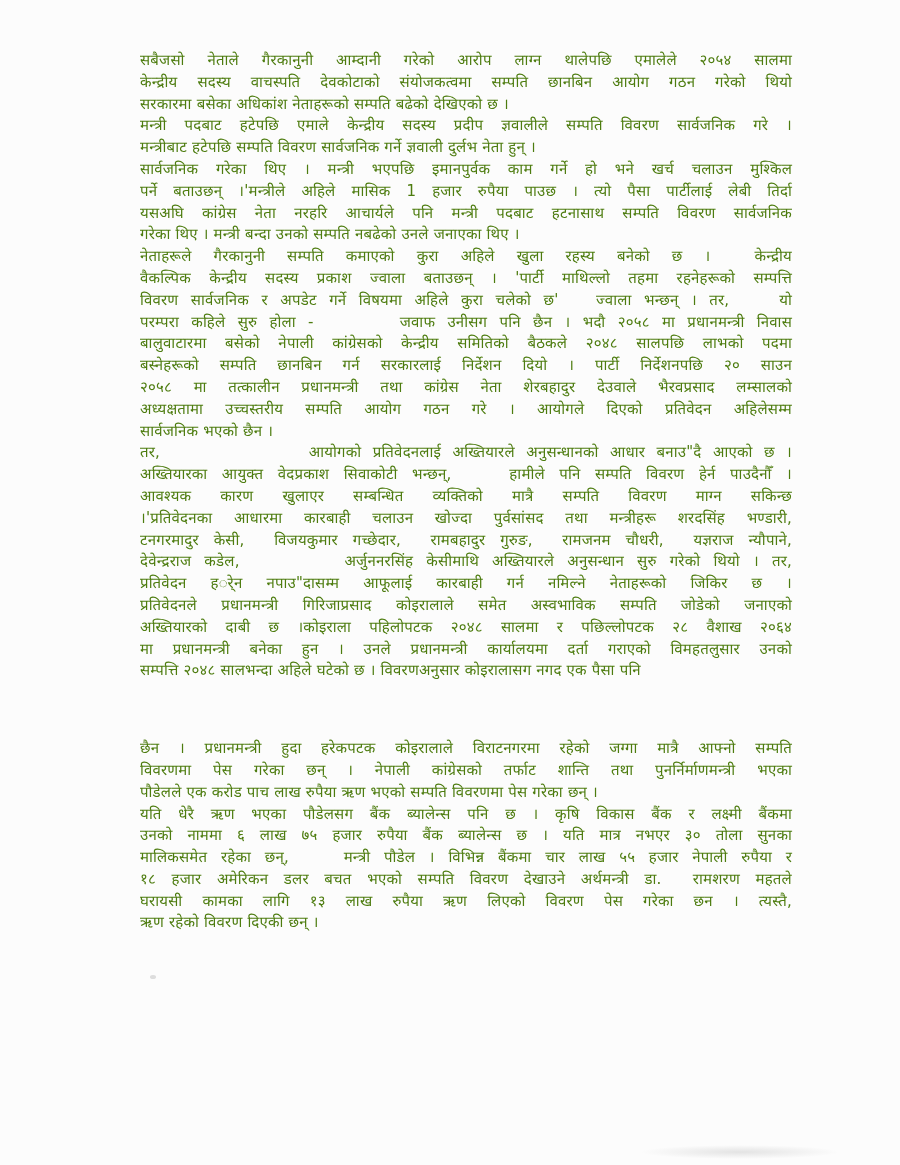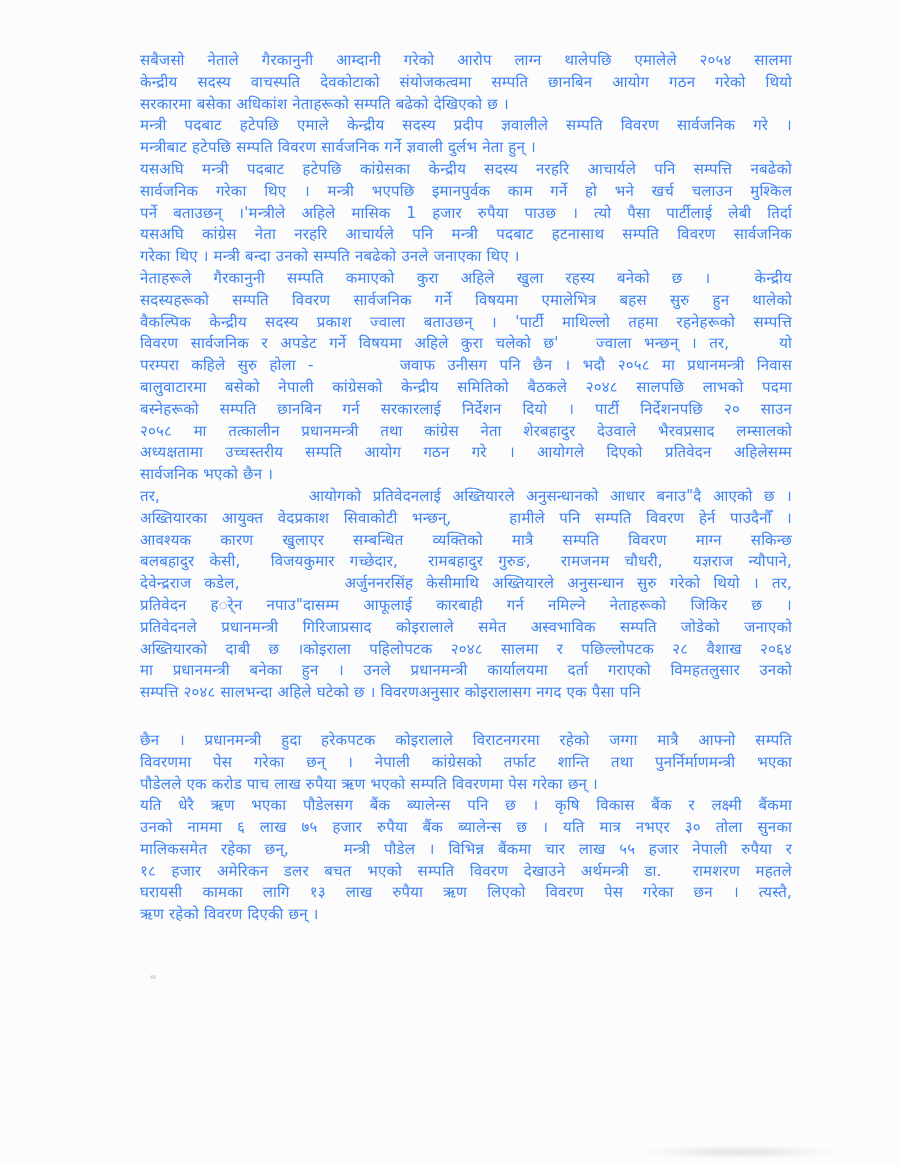--- a/index.html
+++ b/index.html
@@ -4,32 +4,32 @@
 <style>
   html, body { margin: 0; padding: 0; background: #e8e8e8; }
   .page {
     position: relative;
     width: 900px;
     height: 1165px;
     margin: 0 auto;
     background: #fcfcfc;
     overflow: hidden;
     font-family: "DejaVu Sans", "Liberation Sans", sans-serif;
-    color: #3b82f6;
+    color: #4d7c0f;
   }
   .text-block {
     position: absolute;
     left: 140px;
     top: 50px;
     width: 652px;
     font-size: 15px;
     line-height: 21.8px;
   }
   .paragraph { margin: 0; }
-  .paragraph + .paragraph { margin-top: 26px; }
+  .paragraph + .paragraph { margin-top: 56px; }
   .line {
     white-space: pre-wrap;
     text-align: justify;
     text-align-last: justify;
     min-height: 21.8px;
     letter-spacing: 0.2px;
   }
   .line.short {
     text-align: center;
     text-align-last: left;
@@ -58,39 +58,38 @@
 <body>
 
 <div class="page">
   <div class="text-block" id="text-block">
       <div class="paragraph">
         <div class="line">सबैजसो नेताले गैरकानुनी आम्दानी गरेको आरोप लाग्न थालेपछि एमालेले २०५४ सालमा</div>
         <div class="line">केन्द्रीय सदस्य वाचस्पति देवकोटाको संयोजकत्वमा सम्पति छानबिन आयोग गठन गरेको थियो</div>
         <div class="line short">सरकारमा बसेका अधिकांश नेताहरूको सम्पति बढेको देखिएको छ ।</div>
         <div class="line">मन्त्री पदबाट हटेपछि एमाले केन्द्रीय सदस्य प्रदीप ज्ञवालीले सम्पति विवरण सार्वजनिक गरे ।</div>
         <div class="line short">मन्त्रीबाट हटेपछि सम्पति विवरण सार्वजनिक गर्ने ज्ञवाली दुर्लभ नेता हुन् ।</div>
-        <div class="line">यसअघि मन्त्री पदबाट हटेपछि कांग्रेसका केन्द्रीय सदस्य नरहरि आचार्यले पनि सम्पत्ति नबढेको</div>
         <div class="line">सार्वजनिक गरेका थिए । मन्त्री भएपछि इमानपुर्वक काम गर्ने हो भने खर्च चलाउन मुश्किल</div>
         <div class="line">पर्ने बताउछन् ।'मन्त्रीले अहिले मासिक 1 हजार रुपैया पाउछ । त्यो पैसा पार्टीलाई लेबी तिर्दा</div>
         <div class="line">यसअघि कांग्रेस नेता नरहरि आचार्यले पनि मन्त्री पदबाट हटनासाथ सम्पति विवरण सार्वजनिक</div>
         <div class="line short">गरेका थिए । मन्त्री बन्दा उनको सम्पति नबढेको उनले जनाएका थिए ।</div>
         <div class="line">नेताहरूले गैरकानुनी सम्पति कमाएको कुरा अहिले खुला रहस्य बनेको छ ।  केन्द्रीय</div>
-        <div class="line">सदस्यहरूको सम्पति विवरण सार्वजनिक गर्ने विषयमा एमालेभित्र बहस सुरु हुन थालेको</div>
         <div class="line">वैकल्पिक केन्द्रीय सदस्य प्रकाश ज्वाला बताउछन् । 'पार्टी माथिल्लो तहमा रहनेहरूको सम्पत्ति</div>
         <div class="line">विवरण सार्वजनिक र अपडेट गर्ने विषयमा अहिले कुरा चलेको छ'   ज्वाला भन्छन् । तर,    यो</div>
         <div class="line">परम्परा कहिले सुरु होला -       जवाफ उनीसग पनि छैन । भदौ २०५८ मा प्रधानमन्त्री निवास</div>
         <div class="line">बालुवाटारमा बसेको नेपाली कांग्रेसको केन्द्रीय समितिको बैठकले २०४८ सालपछि लाभको पदमा</div>
         <div class="line">बस्नेहरूको सम्पति छानबिन गर्न सरकारलाई निर्देशन दियो । पार्टी निर्देशनपछि २० साउन</div>
         <div class="line">२०५८ मा तत्कालीन प्रधानमन्त्री तथा कांग्रेस नेता शेरबहादुर देउवाले भैरवप्रसाद लम्सालको</div>
         <div class="line">अध्यक्षतामा उच्चस्तरीय सम्पति आयोग गठन गरे । आयोगले दिएको प्रतिवेदन अहिलेसम्म</div>
         <div class="line short">सार्वजनिक भएको छैन ।</div>
         <div class="line">तर,             आयोगको प्रतिवेदनलाई अख्तियारले अनुसन्धानको आधार बनाउ"दै आएको छ ।</div>
         <div class="line">अख्तियारका आयुक्त वेदप्रकाश सिवाकोटी भन्छन्,    हामीले पनि सम्पति विवरण हेर्न पाउदैनौँ ।</div>
         <div class="line">आवश्यक कारण खुलाएर सम्बन्धित व्यक्तिको मात्रै सम्पति विवरण माग्न सकिन्छ</div>
-        <div class="line">बलबहादुर केसी,  विजयकुमार गच्छेदार,  रामबहादुर गुरुङ,  रामजनम चौधरी,  यज्ञराज न्यौपाने,</div>
+        <div class="line">।'प्रतिवेदनका आधारमा कारबाही चलाउन खोज्दा पुर्वसांसद तथा मन्त्रीहरू शरदसिंह भण्डारी,</div>
+        <div class="line">टनगरमादुर केसी,  विजयकुमार गच्छेदार,  रामबहादुर गुरुङ,  रामजनम चौधरी,  यज्ञराज न्यौपाने,</div>
         <div class="line">देवेन्द्रराज कडेल,        अर्जुननरसिंह केसीमाथि अख्तियारले अनुसन्धान सुरु गरेको थियो । तर,</div>
         <div class="line">प्रतिवेदन हर्ेन नपाउ"दासम्म आफूलाई कारबाही गर्न नमिल्ने नेताहरूको जिकिर छ ।</div>
         <div class="line">प्रतिवेदनले प्रधानमन्त्री गिरिजाप्रसाद कोइरालाले समेत अस्वभाविक सम्पति जोडेको जनाएको</div>
         <div class="line">अख्तियारको दाबी छ ।कोइराला पहिलोपटक २०४८ सालमा र पछिल्लोपटक २८ वैशाख २०६४</div>
         <div class="line">मा प्रधानमन्त्री बनेका हुन । उनले प्रधानमन्त्री कार्यालयमा दर्ता गराएको विमहतलुसार उनको</div>
         <div class="line short">सम्पत्ति २०४८ सालभन्दा अहिले घटेको छ । विवरणअनुसार कोइरालासग नगद एक पैसा पनि</div>
       </div>
       <div class="paragraph">
         <div class="line">छैन । प्रधानमन्त्री हुदा हरेकपटक कोइरालाले विराटनगरमा रहेको जग्गा मात्रै आफ्नो सम्पति</div>
         <div class="line">विवरणमा पेस गरेका छन् । नेपाली कांग्रेसको तर्फाट शान्ति तथा पुनर्निर्माणमन्त्री भएका</div>

